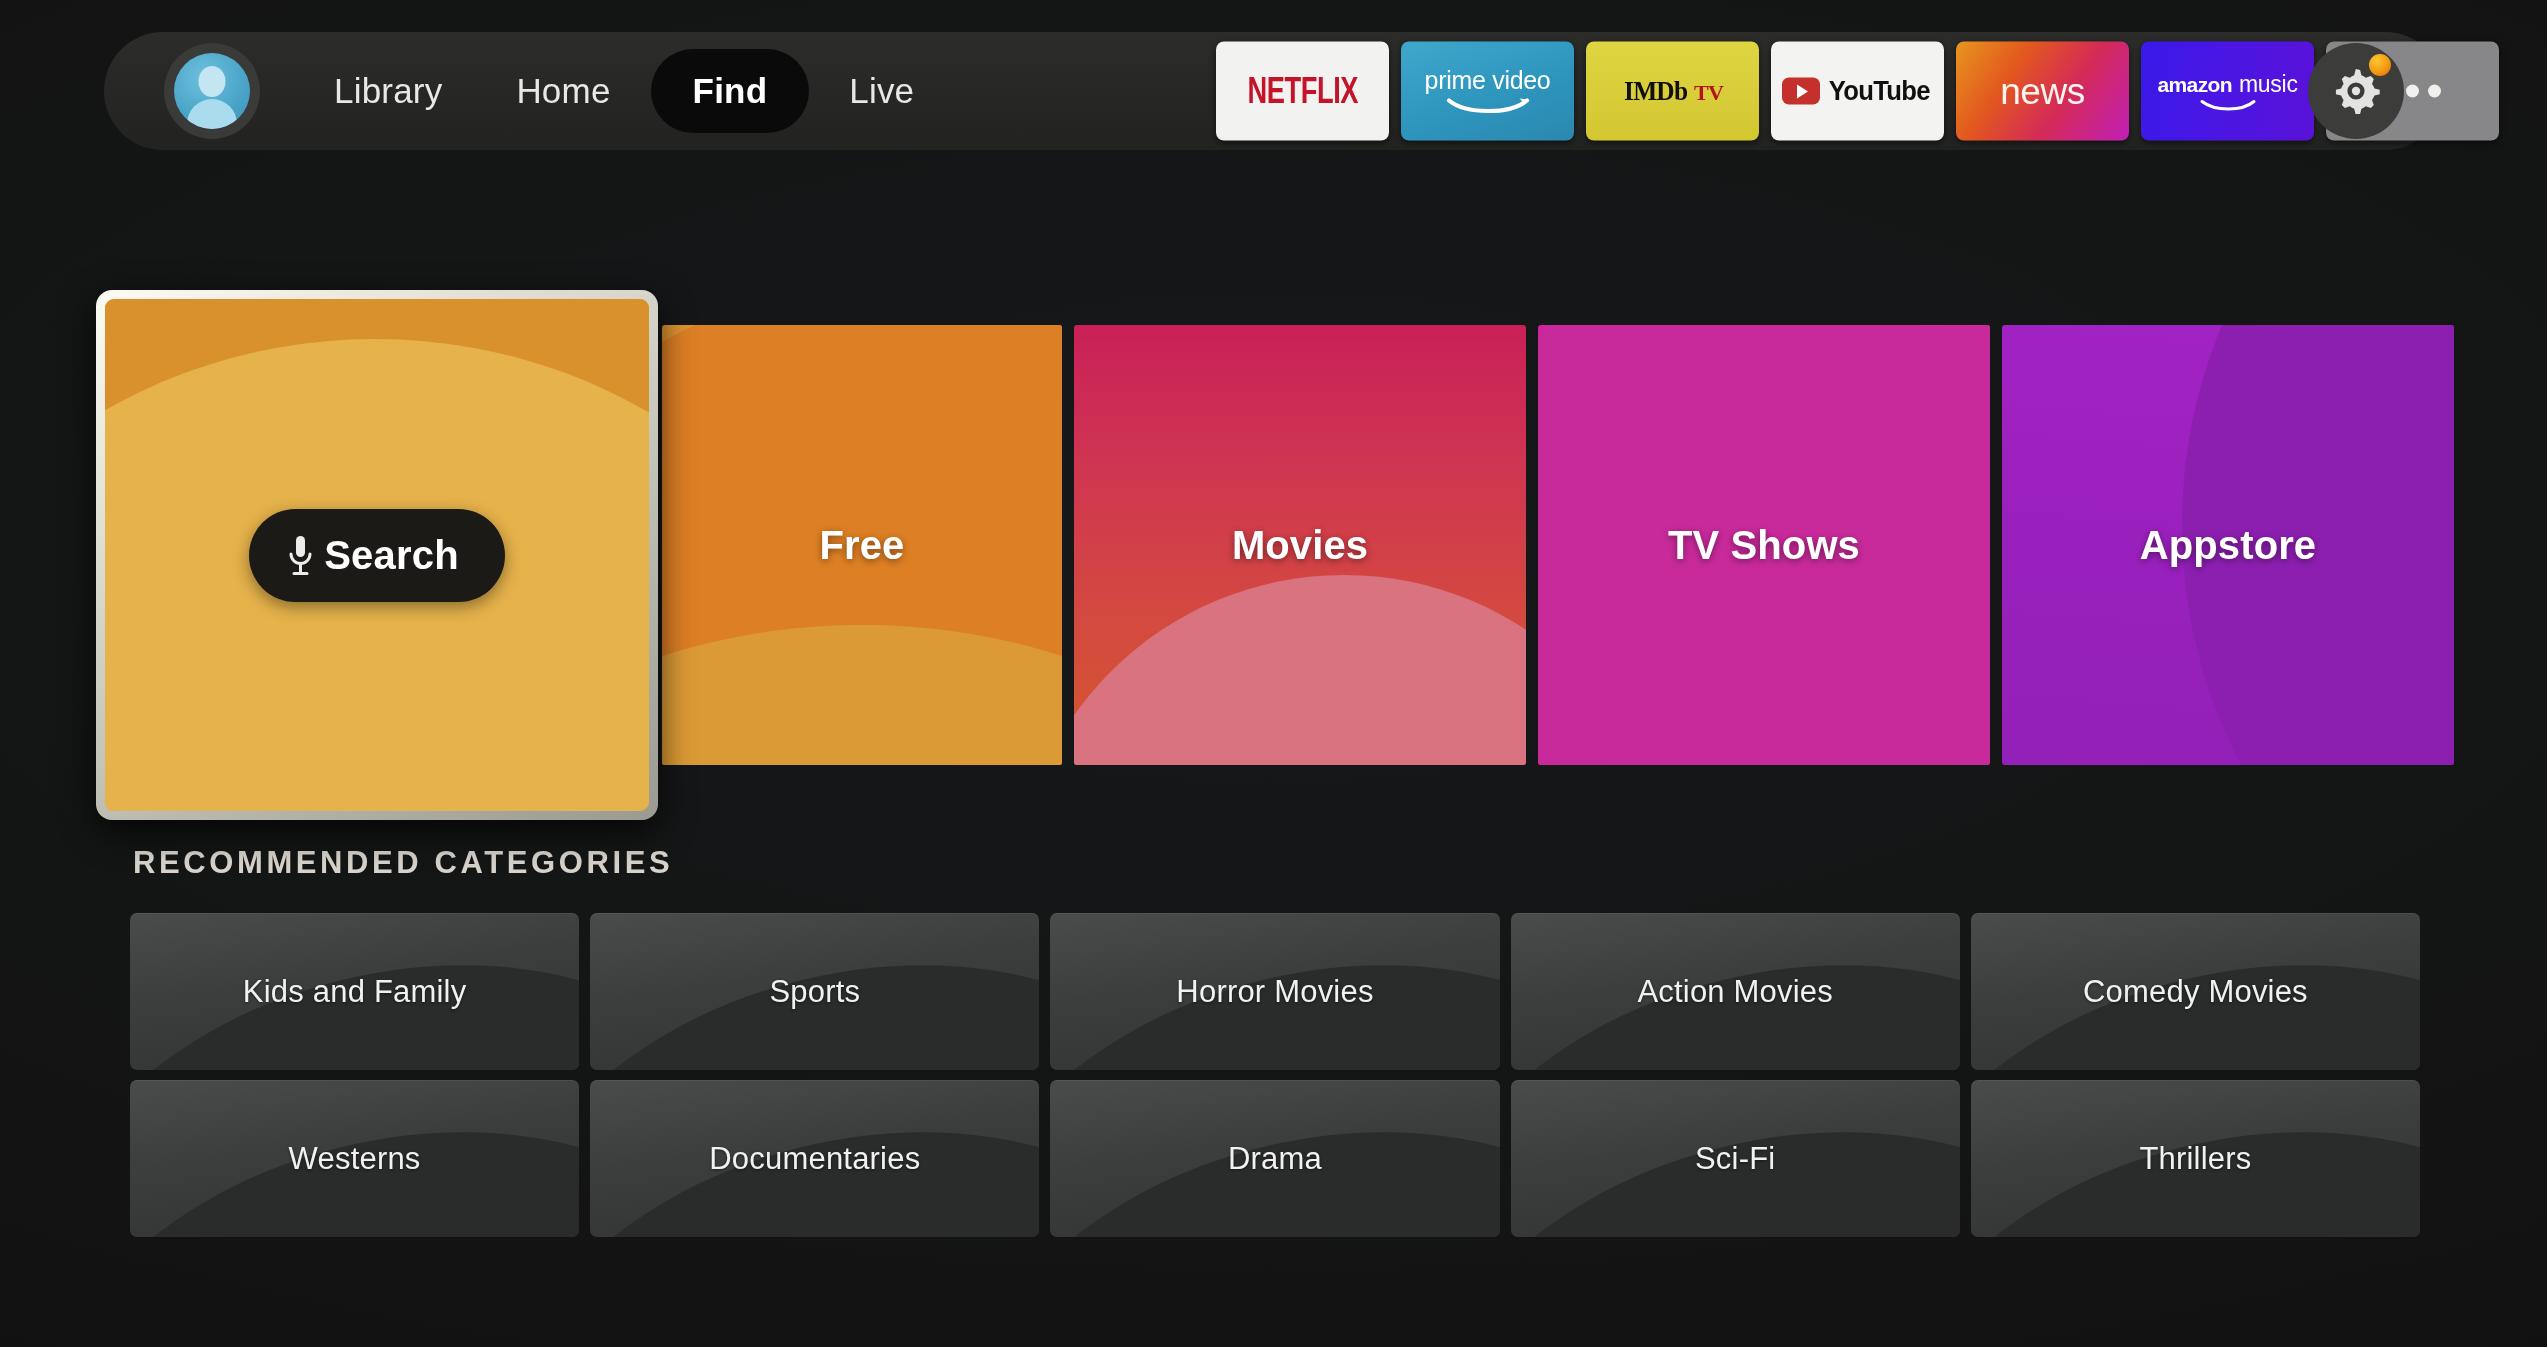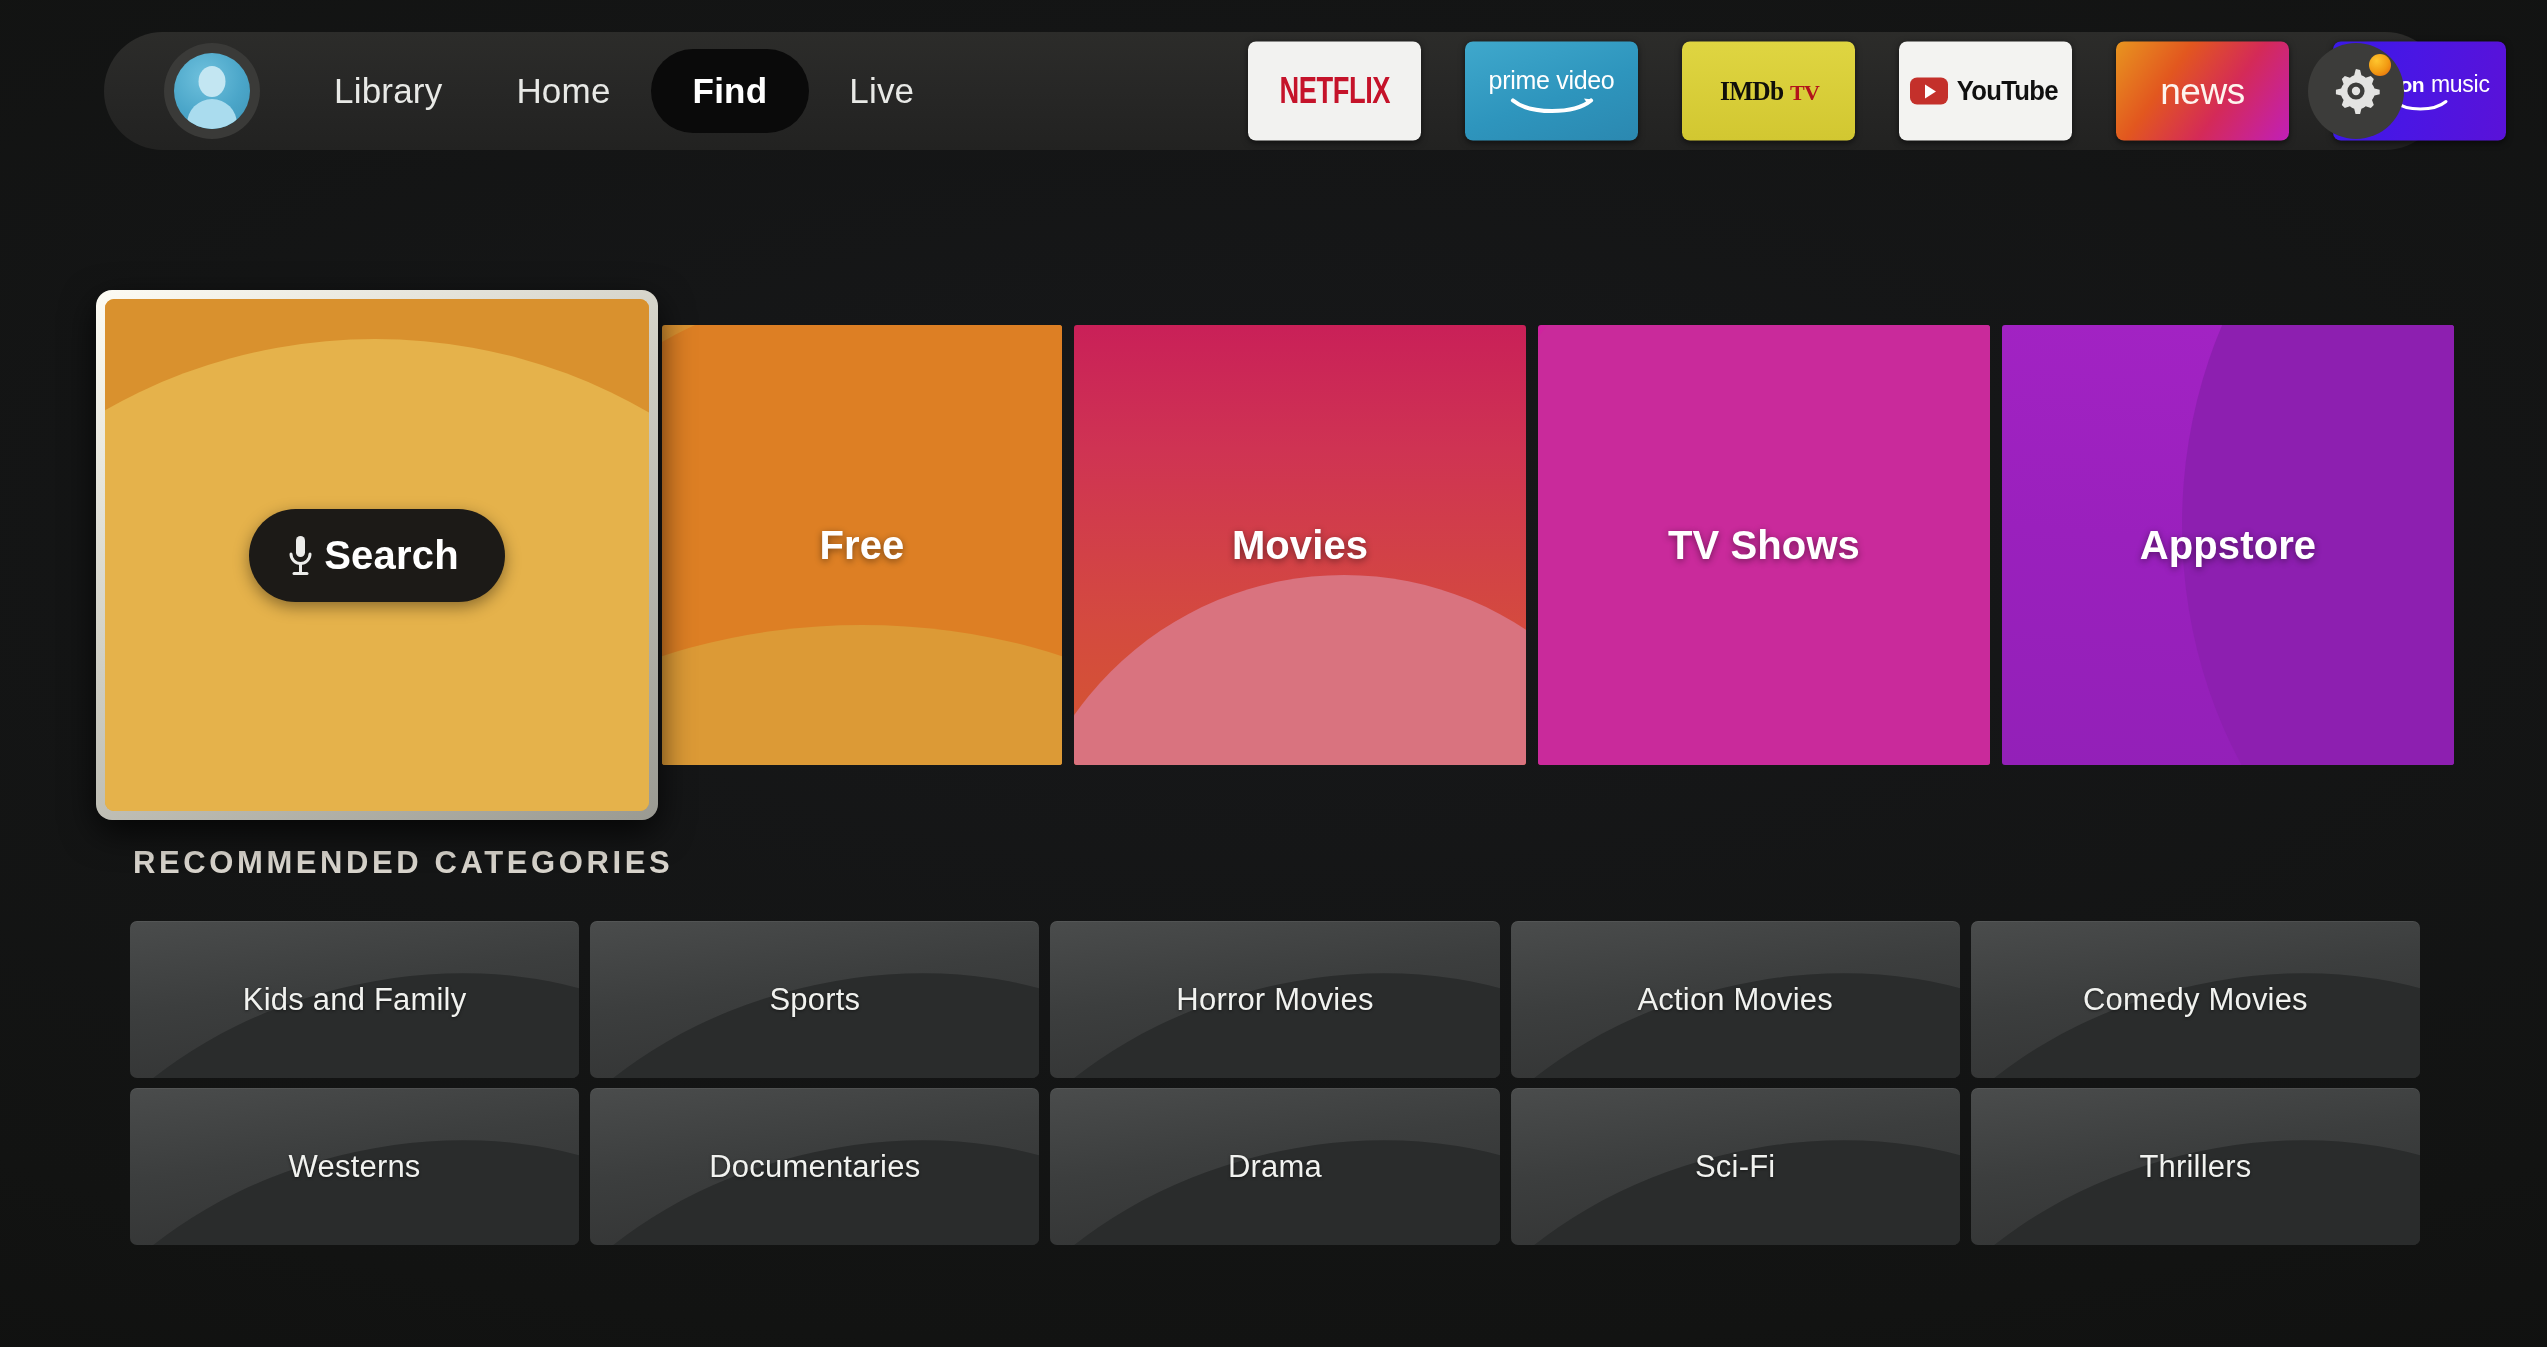--- a/index.html
+++ b/index.html
@@ -112,21 +112,20 @@
   .app-tile {
     width: 173px;
     height: 99px;
     border-radius: 8px;
     display: flex;
     align-items: center;
     justify-content: center;
     overflow: hidden;
     position: relative;
     box-shadow: 0 2px 6px rgba(0,0,0,0.55);
-    margin-left: 32px;
   }
 
   .tile-netflix { background: #f2f2f0; }
   .tile-netflix .lbl {
     font-size: 31px;
     font-weight: 700;
     color: #c5132a;
     letter-spacing: -0.5px;
     font-family: "Liberation Sans Narrow", "Liberation Sans", sans-serif;
     transform: scaleX(0.88) scaleY(1.18);
@@ -350,21 +349,20 @@
   .cat-grid {
     position: absolute;
     left: 130px;
     top: 913px;
     width: 2290px;
     display: grid;
     grid-template-columns: repeat(5, 1fr);
     grid-auto-rows: 157px;
     column-gap: 11px;
     row-gap: 10px;
-    margin-top: 8px;
   }
   .cat-tile {
     position: relative;
     border-radius: 7px;
     overflow: hidden;
     background: linear-gradient(172deg, #4a4c4c 0%, #3c3e3e 42%, #303131 100%);
     display: flex;
     align-items: center;
     justify-content: center;
     box-shadow: inset 0 1px 0 rgba(255,255,255,0.06);

